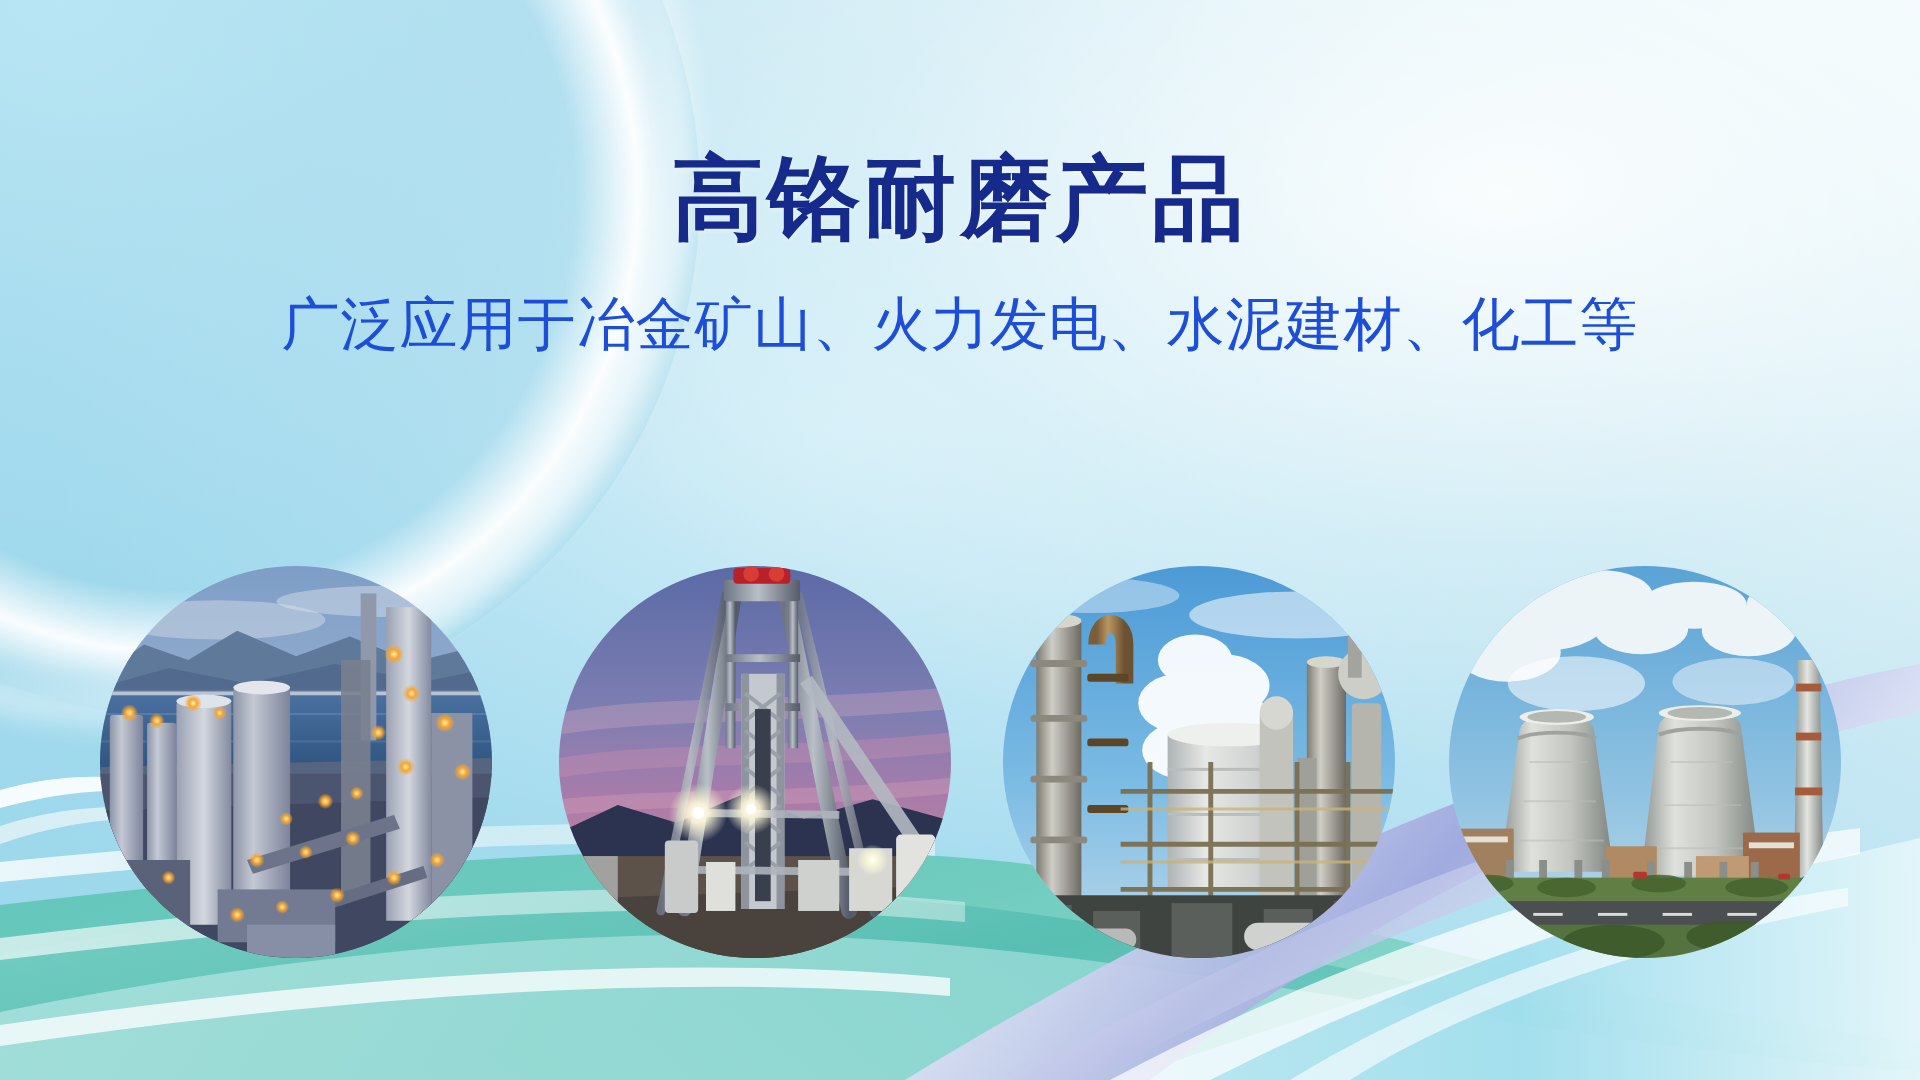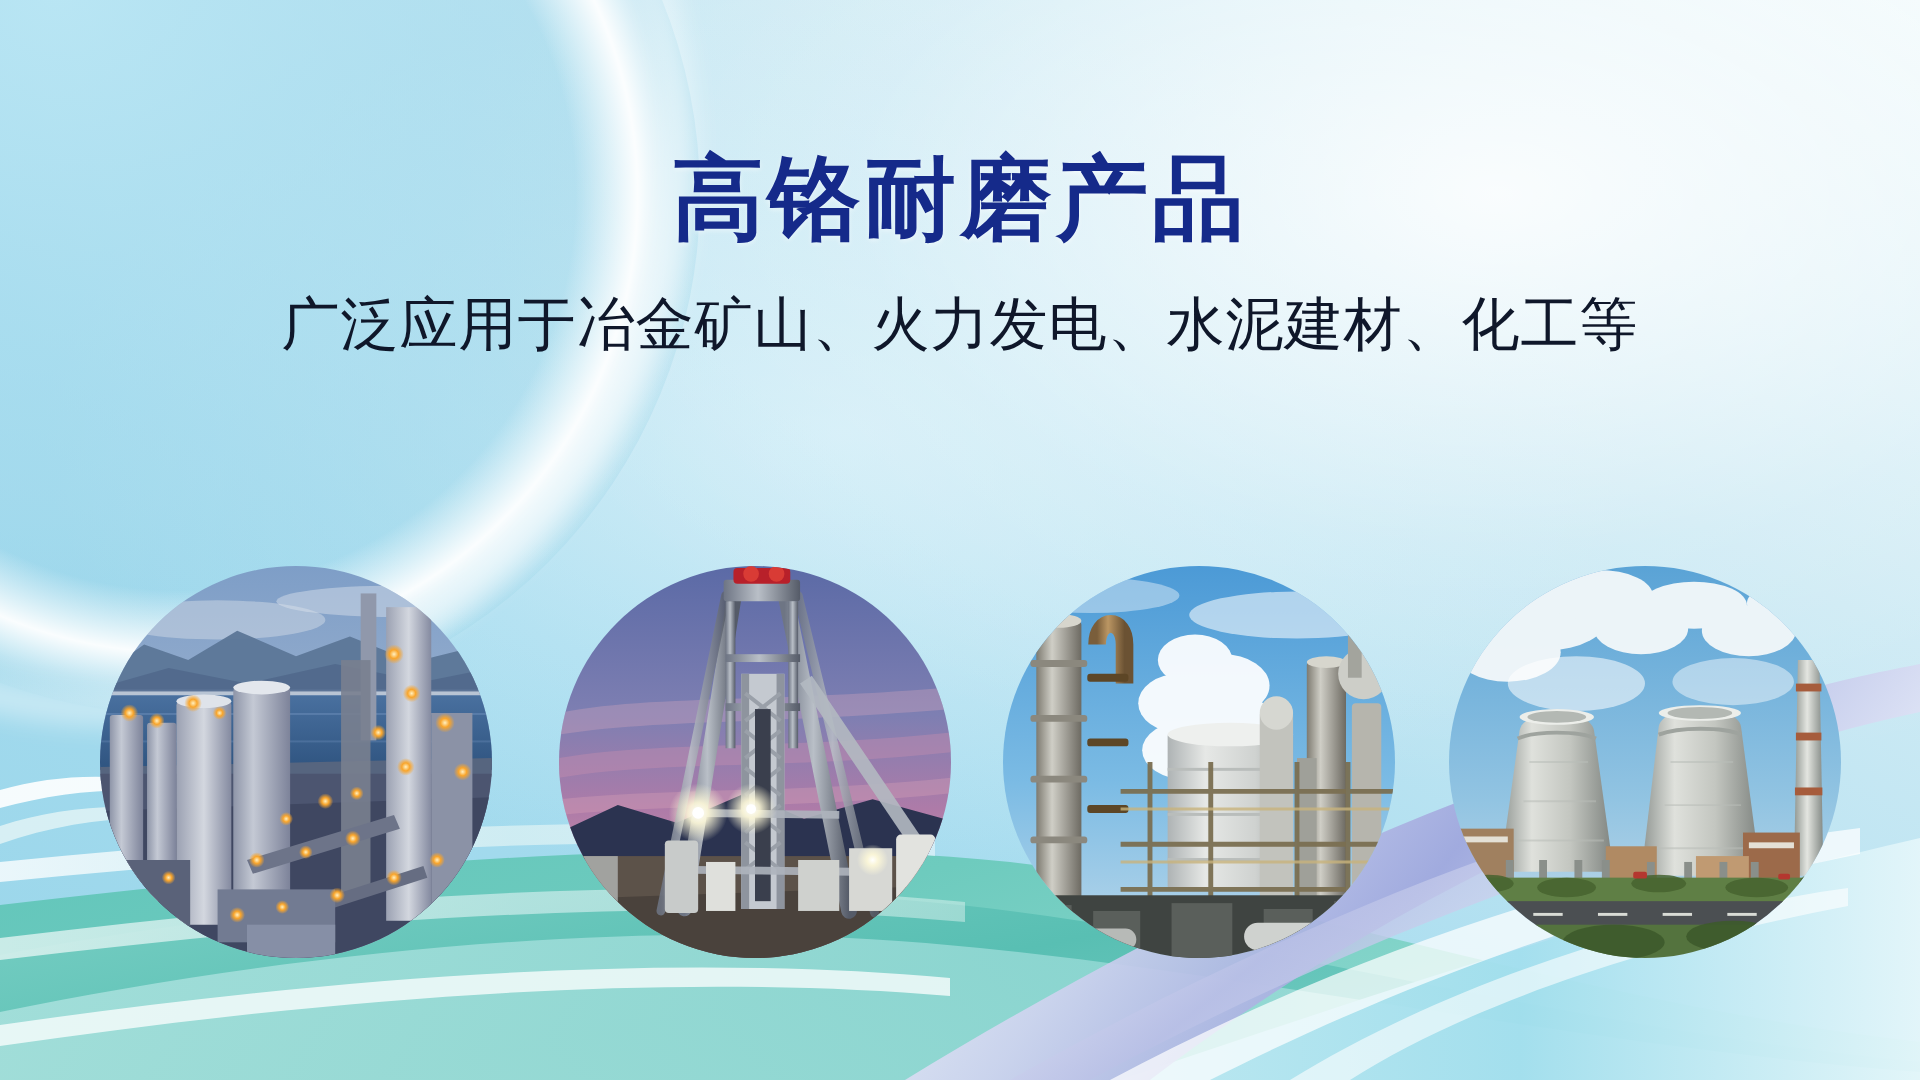--- a/index.html
+++ b/index.html
@@ -23,21 +23,21 @@
     pointer-events:none;
   }
   #main-title {
     font-size:92px; font-weight:bold; letter-spacing:4px;
     color:#152a8a; line-height:1.05;
     text-shadow:0 2px 5px rgba(255,255,255,.45);
   }
   #sub-title {
     margin-top:44px;
     font-size:58px; font-weight:400; letter-spacing:1px;
-    color:#0f172a; line-height:1.15;
+    color:#1d4ed8; line-height:1.15;
   }
 
   
   #circles {
     position:absolute; left:0; top:0; width:1920px; height:1080px;
     z-index:30; pointer-events:none;
   }
   .photo-circle {
     position:absolute; border-radius:50%; overflow:hidden;
     pointer-events:auto;

